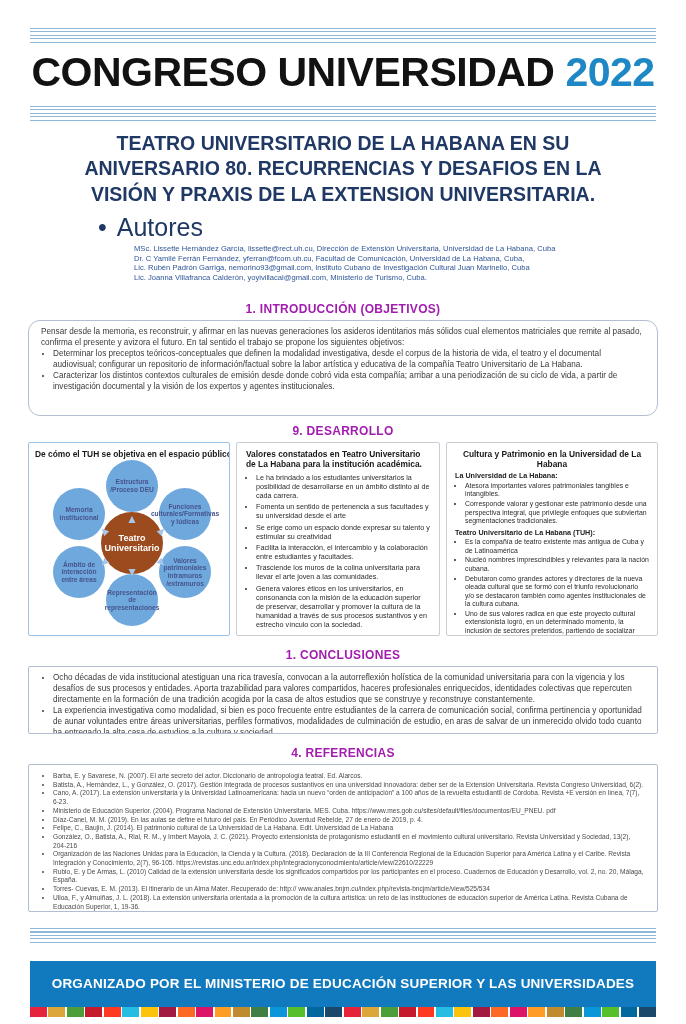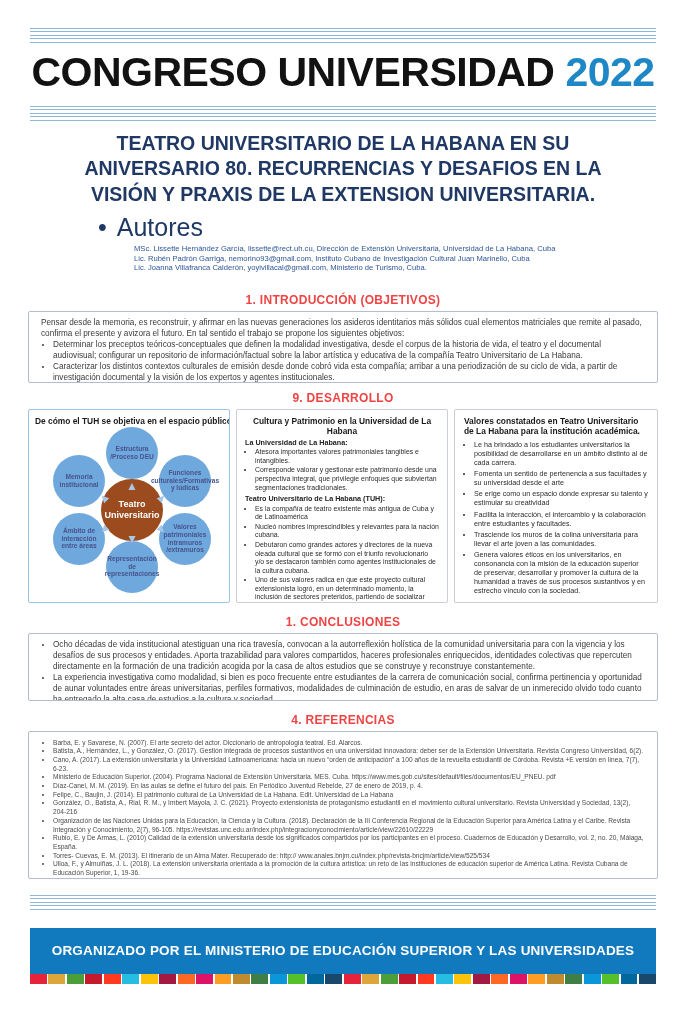--- a/index.html
+++ b/index.html
@@ -15,31 +15,31 @@
   .rule-group.second { margin-top:12px; }
 
   h2.poster-title { margin:10px 78px 0; text-align:center; color:#1F3864; font-size:19.5px; font-weight:600; line-height:1.3; }
 
   .authors { margin:6px 0 0 98px; }
   .authors-heading { color:#1F3864; font-size:25px; font-weight:400; }
   .authors-heading .bullet { margin-right:10px; }
   .author-lines { margin:2px 0 0 36px; }
   .author-line { font-size:7.6px; line-height:1.25; color:#2E5596; }
 
-  h3.sec { text-align:center; color:#ef4444; font-size:12px; font-weight:700; letter-spacing:0.3px; }
+  h3.sec { text-align:center; color:#a21caf; font-size:12px; font-weight:700; letter-spacing:0.3px; }
   h3.sec.intro { margin-top:20px; }
   h3.sec.des { margin-top:8px; }
   h3.sec.con { margin-top:12px; }
   h3.sec.ref { margin-top:12px; }
 
   .box { margin:4px 28px 0; border:1px solid #B3BDD0; border-radius:2px; background:#fff; padding:5px 12px; }
   .box p { font-size:8.2px; line-height:1.35; color:#3a3a3a; }
   .box ul { margin-left:12px; }
   .box li { font-size:8.2px; line-height:1.35; color:#3a3a3a; }
-  .box.intro-box { height:72px; overflow:hidden; }
+  .box.intro-box { height:96px; overflow:hidden;border-radius:12px; }
   .box.concl-box { height:68px; overflow:hidden; }
   .box.refs-box { height:148px; overflow:hidden; padding-top:7px; }
   .box.refs-box li { font-size:6.6px; line-height:1.32; color:#4a4a4a; }
 
   .columns { display:flex; gap:6px; margin:4px 28px 0; height:194px; }
   .col { border-radius:2px; overflow:hidden; }
   .col.diagram-box { flex:0 0 202px; border:1px solid #9DC3E6; padding:6px; }
   .col.mid-box { flex:0 0 212px; border:1px solid #C9CDD4; padding:6px 8px; }
   .col.right-box { flex:1; border:1px solid #C9CDD4; padding:6px 9px; }
 
@@ -85,20 +85,21 @@
   <h1 class="congress"><span>CONGRESO UNIVERSIDAD</span> <span class="year">2022</span></h1>
 
   <div class="rule-group second"></div>
 
   <h2 class="poster-title">TEATRO UNIVERSITARIO DE LA HABANA EN SU ANIVERSARIO 80. RECURRENCIAS Y DESAFIOS EN LA VISIÓN Y PRAXIS DE LA EXTENSION UNIVERSITARIA.</h2>
 
   <div class="authors">
     <div class="authors-heading"><span class="bullet">•</span><span>Autores</span></div>
     <div class="author-lines">
       <div class="author-line">MSc. Lissette Hernández García, lissette@rect.uh.cu, Dirección de Extensión Universitaria, Universidad de La Habana, Cuba</div>
+      <div class="author-line">Dr. C Yamilé Ferrán Fernández, yferran@fcom.uh.cu, Facultad de Comunicación, Universidad de La Habana, Cuba,</div>
       <div class="author-line">Lic. Rubén Padrón Garriga, nemorino93@gmail.com, Instituto Cubano de Investigación Cultural Juan Marinello, Cuba</div>
       <div class="author-line">Lic. Joanna Villafranca Calderón, yoyivillacal@gmail.com, Ministerio de Turismo, Cuba.</div>
     </div>
   </div>
 
   <h3 class="sec intro">1. INTRODUCCIÓN (OBJETIVOS)</h3>
   <div class="box intro-box">
     <p>Pensar desde la memoria, es reconstruir, y afirmar en las nuevas generaciones los asideros identitarios más sólidos cual elementos matriciales que remite al pasado, confirma el presente y avizora el futuro. En tal sentido el trabajo se propone los siguientes objetivos:</p>
     <ul>
       <li>Determinar los preceptos teóricos-conceptuales que definen la modalidad investigativa, desde el corpus de la historia de vida, el teatro y el documental audiovisual; configurar un repositorio de información/factual sobre la labor artística y educativa de la compañía Teatro Universitario de La Habana.</li>
@@ -122,45 +123,45 @@
         <div class="circle center-node">Teatro Universitario</div>
         <span class="arrow a-up">▲</span>
         <span class="arrow a-dn">▲</span>
         <span class="arrow a-tl">▲</span>
         <span class="arrow a-tr">▲</span>
         <span class="arrow a-bl">▲</span>
         <span class="arrow a-br">▲</span>
       </div>
     </div>
 
+    <div class="col right-box">
+      <div class="col-title">Valores constatados en Teatro Universitario de La Habana para la institución académica.</div>
+      <ul>
+        <li>Le ha brindado a los estudiantes universitarios la posibilidad de desarrollarse en un ámbito distinto al de cada carrera.</li>
+        <li>Fomenta un sentido de pertenencia a sus facultades y su universidad desde el arte</li>
+        <li>Se erige como un espacio donde expresar su talento y estimular su creatividad</li>
+        <li>Facilita la interacción, el intercambio y la colaboración entre estudiantes y facultades.</li>
+        <li>Trasciende los muros de la colina universitaria para llevar el arte joven a las comunidades.</li>
+        <li>Genera valores éticos en los universitarios, en consonancia con la misión de la educación superior de preservar, desarrollar y promover la cultura de la humanidad a través de sus procesos sustantivos y en estrecho vínculo con la sociedad.</li>
+      </ul>
+    </div>
+
     <div class="col mid-box">
       <div class="col-title">Cultura y Patrimonio en la Universidad de La Habana</div>
       <div class="subhead">La Universidad de La Habana:</div>
       <ul>
         <li>Atesora  importantes valores patrimoniales tangibles e intangibles.</li>
         <li>Corresponde valorar y gestionar este patrimonio desde una perspectiva integral, que privilegie enfoques que subviertan segmentaciones tradicionales.</li>
       </ul>
       <div class="subhead">Teatro Universitario de La Habana (TUH):</div>
       <ul>
         <li>Es la compañía de teatro existente más antigua de Cuba y de Latinoamérica</li>
         <li>Nucleó nombres imprescindibles y relevantes para la nación cubana.</li>
         <li>Debutaron como grandes actores y directores de la nueva oleada cultural que se formó con el triunfo revolucionario y/o se destacaron también como agentes institucionales de la cultura cubana.</li>
         <li>Uno de sus valores radica en que este proyecto cultural extensionista logró, en un determinado momento, la inclusión de sectores preteridos, partiendo de socializar cultura y sapiencia extramuros.</li>
-      </ul>
-    </div>
-
-    <div class="col right-box">
-      <div class="col-title">Valores constatados en Teatro Universitario de La Habana para la institución académica.</div>
-      <ul>
-        <li>Le ha brindado a los estudiantes universitarios la posibilidad de desarrollarse en un ámbito distinto al de cada carrera.</li>
-        <li>Fomenta un sentido de pertenencia a sus facultades y su universidad desde el arte</li>
-        <li>Se erige como un espacio donde expresar su talento y estimular su creatividad</li>
-        <li>Facilita la interacción, el intercambio y la colaboración entre estudiantes y facultades.</li>
-        <li>Trasciende los muros de la colina universitaria para llevar el arte joven a las comunidades.</li>
-        <li>Genera valores éticos en los universitarios, en consonancia con la misión de la educación superior de preservar, desarrollar y promover la cultura de la humanidad a través de sus procesos sustantivos y en estrecho vínculo con la sociedad.</li>
       </ul>
     </div>
 
   </div>
 
   <h3 class="sec con">1. CONCLUSIONES</h3>
   <div class="box concl-box">
     <ul>
       <li>Ocho décadas de vida institucional atestiguan una rica travesía, convocan a la autorreflexión holística de la comunidad universitaria para con la vigencia y los desafíos de sus procesos y entidades. Aporta trazabilidad para valores compartidos, haceres profesionales enriquecidos, identidades colectivas que repercuten directamente en la formación de una tradición acogida por la casa de altos estudios que se construye y reconstruye constantemente.</li>
       <li>La experiencia investigativa como modalidad, si bien es poco frecuente entre estudiantes de la carrera de comunicación social, confirma pertinencia y oportunidad de aunar voluntades entre áreas universitarias, perfiles formativos, modalidades de culminación de estudio, en aras de salvar de un inmerecido olvido todo cuanto ha entregado la alta casa de estudios a la cultura y sociedad.</li>

